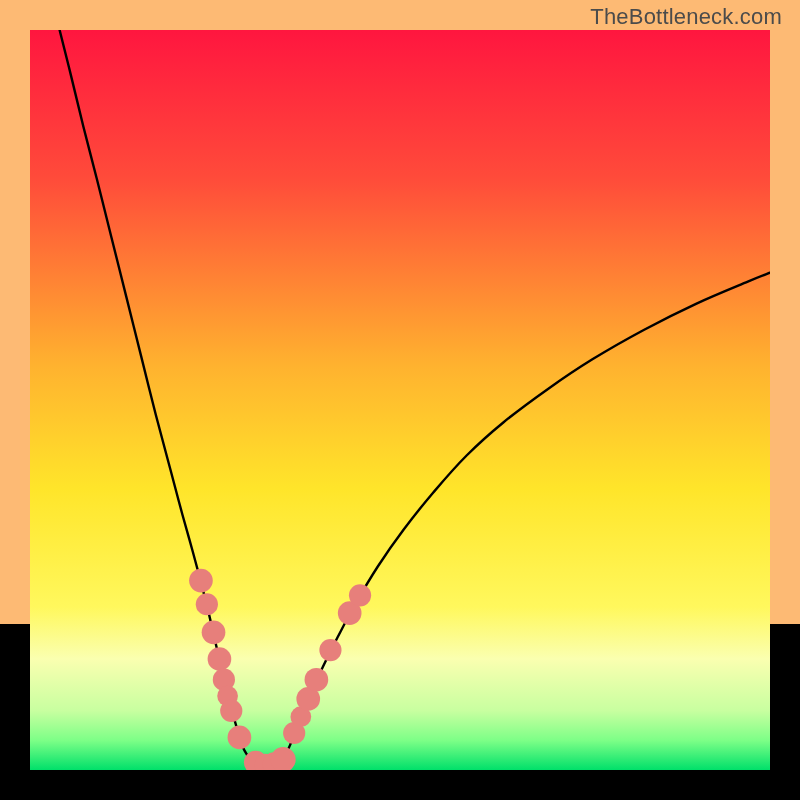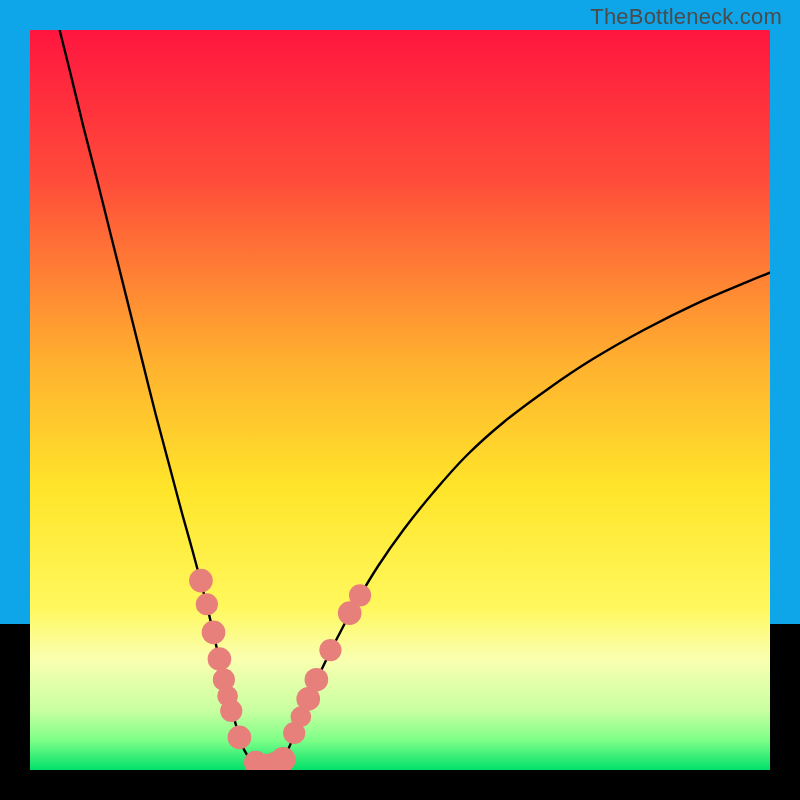--- a/index.html
+++ b/index.html
@@ -10,21 +10,21 @@
     overflow: hidden;
     background: #000;
     font-family: Arial, Helvetica, sans-serif;
   }
   .frame {
     position: absolute;
     left: 0;
     top: 0;
     width: 800px;
     height: 624px;
-    background: #0ea5e9;
+    background: #fdba74;
   }
   .plot {
     position: absolute;
     left: 30px;
     top: 30px;
     width: 740px;
     height: 740px;
   }
   .watermark {
     position: absolute;

